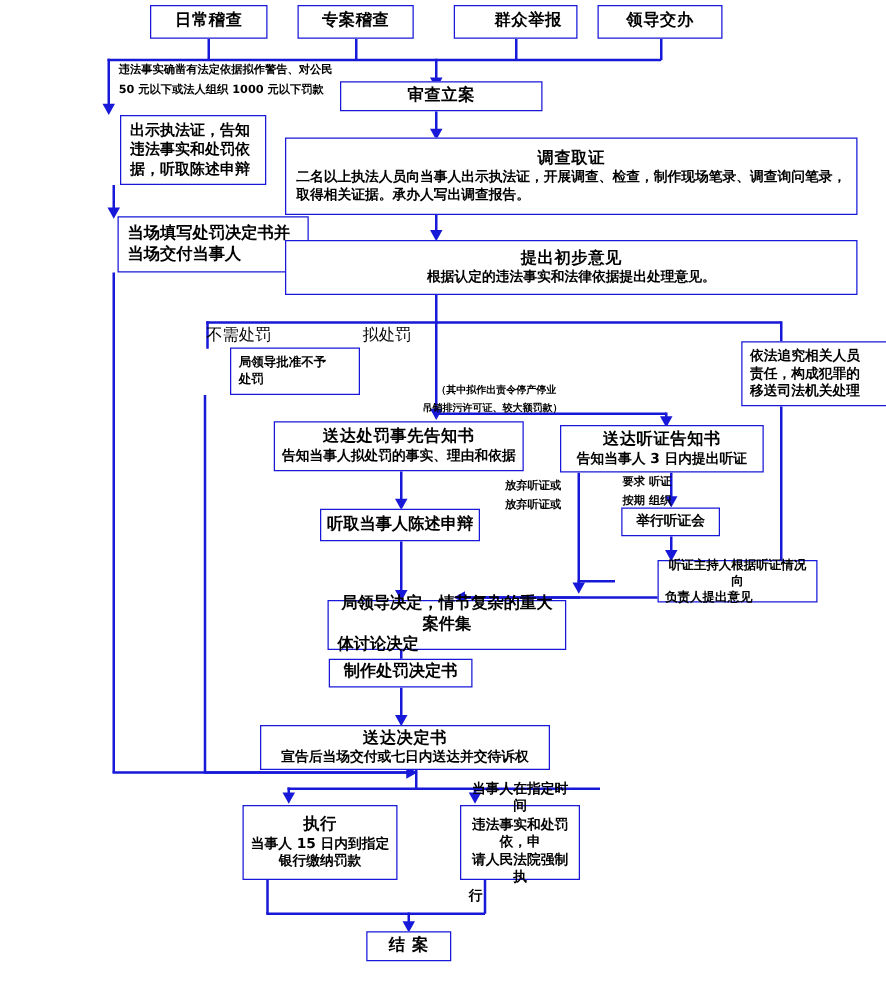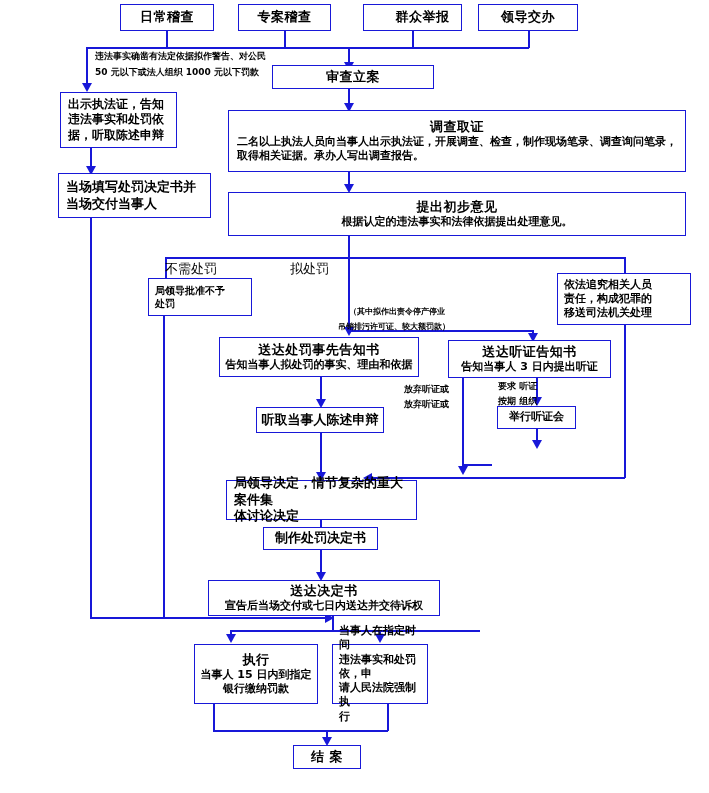--- a/index.html
+++ b/index.html
@@ -25,21 +25,21 @@
     box-sizing: border-box;
     border: 1.5px solid #1818d8;
     background: #ffffff;
     color: #000000;
     display: flex;
     flex-direction: column;
     justify-content: center;
     z-index: 5;
   }
   .box.center { align-items: center; text-align: center; }
-  .box.left   { align-items: flex-start; text-align: left; }
+  .box.left   { align-items: flex-start; text-align: center; margin-left: 36px; }
   .ttl {
     font-weight: bold;
     letter-spacing: 0.5px;
     line-height: 1.25;
   }
   .sub {
     line-height: 1.3;
     font-weight: bold;
   }
 
@@ -233,20 +233,24 @@
   <div class="lbl f9" style="left:498px; top:380px;">要求  听证</div>
   <div class="lbl f9" style="left:498px; top:395px;">按期  组织</div>
 
   <div class="box center" style="left:497px; top:406px; width:79px; height:23px;">
     <div class="sub f11">举行听证会</div>
   </div>
 
   <div class="ln lnv" style="left:536px; top:429px; height:14px;"></div>
   <div class="arrow arrow-down" style="left:532px; top:440px;"></div>
 
+  <div class="box left" style="left:490px; top:448px; width:128px; height:34px; padding:2px 5px;">
+    <div class="sub f10">听证主持人根据听证情况向</div>
+    <div class="sub f10">负责人提出意见</div>
+  </div>
 
   <div class="ln lnh" style="left:462px; top:464px; width:30px;"></div>
 
   <div class="box center" style="left:256px; top:407px; width:128px; height:26px;">
     <div class="sub f13">听取当事人陈述申辩</div>
   </div>
 
   <div class="ln lnv" style="left:320px; top:433px; height:43px;"></div>
   <div class="arrow arrow-down" style="left:316px; top:472px;"></div>
 

